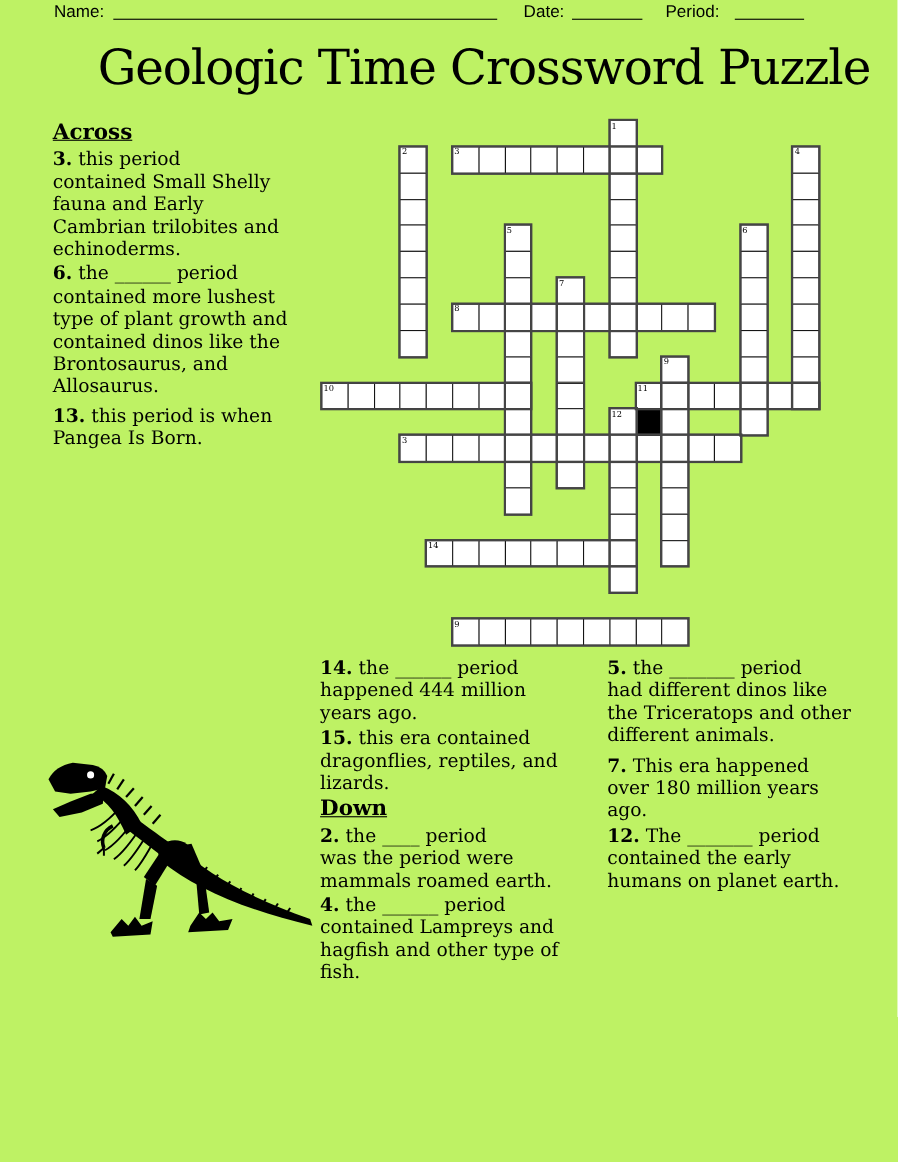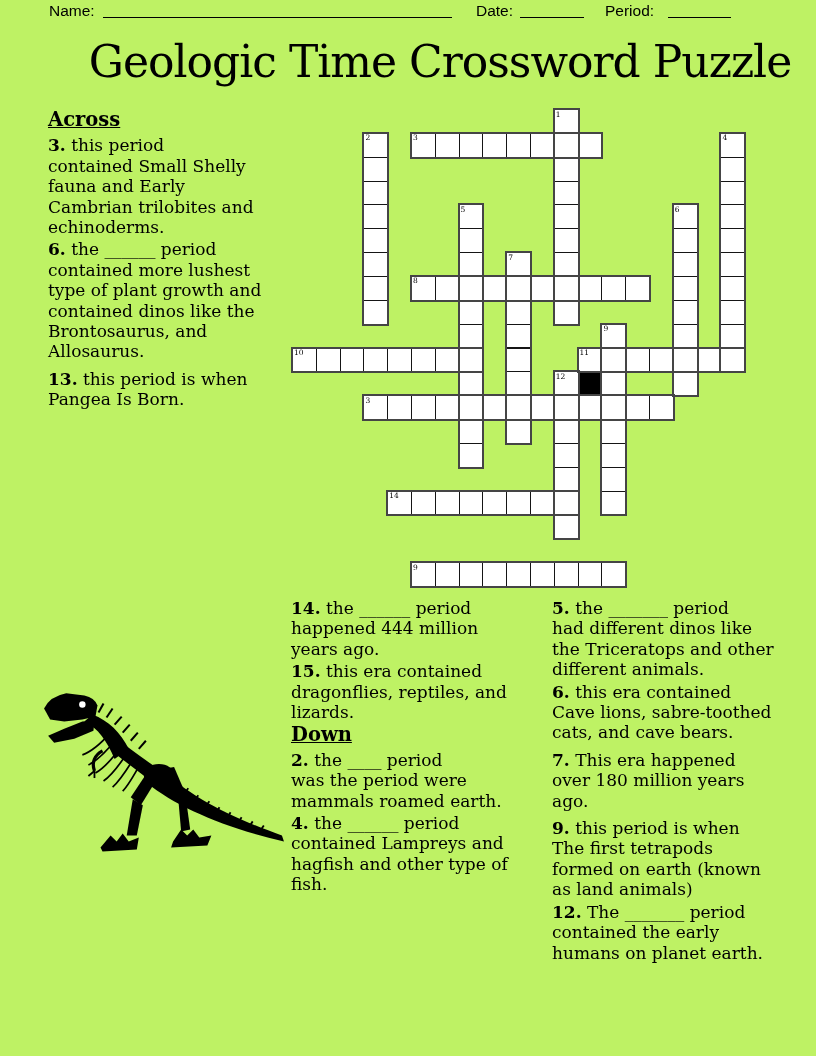--- a/index.html
+++ b/index.html
@@ -211,23 +211,21 @@
   <div class="clue-col" id="col-middle" style="left:291px;top:598px;width:243px">
       <p class="clue"><b>14.</b> the ______ period<br>happened 444 million<br>years ago.</p>
       <p class="clue"><b>15.</b> this era contained<br>dragonflies, reptiles, and<br>lizards.</p>
       <h2 class="section-heading mid-heading">Down</h2>
       <p class="clue"><b>2.</b> the ____ period<br>was the period were<br>mammals roamed earth.</p>
       <p class="clue"><b>4.</b> the ______ period<br>contained Lampreys and<br>hagfish and other type of<br>fish.</p>
     </div>
 
   <div class="clue-col" id="col-right" style="left:552px;top:598px;width:243px">
       <p class="clue"><b>5.</b> the _______ period<br>had different dinos like<br>the Triceratops and other<br>different animals.</p>
-      <p class="clue"><b>6.</b> this era contained<br>Cave lions, sabre-toothed<br>cats, and cave bears.</p>
       <p class="clue gap"><b>7.</b> This era happened<br>over 180 million years<br>ago.</p>
-      <p class="clue gap"><b>9.</b> this period is when<br>The first tetrapods<br>formed on earth (known<br>as land animals)</p>
       <p class="clue"><b>12.</b> The _______ period<br>contained the early<br>humans on planet earth.</p>
     </div>
 
   <svg class="dino" viewBox="0 0 252 170">
     <g fill="#000000" stroke="none">
       <path d="M8,20 Q14,8 30,5 L48,7 Q58,9 61,17 L59,28 L46,31 L28,33 L14,31 Z"></path>
       <path d="M12,47 L28,40 L46,33 L58,32 L57,42 L38,50 L18,54 Z"></path>
       <circle cx="46" cy="16" r="3.2" fill="#ffffff"></circle>
       <path d="M56,26 C72,32 84,44 92,60 L78,70 C70,52 62,40 48,33 Z"></path>
       <path d="M88,56 C104,68 116,76 126,84 L116,94 C104,84 90,74 80,66 Z"></path>

